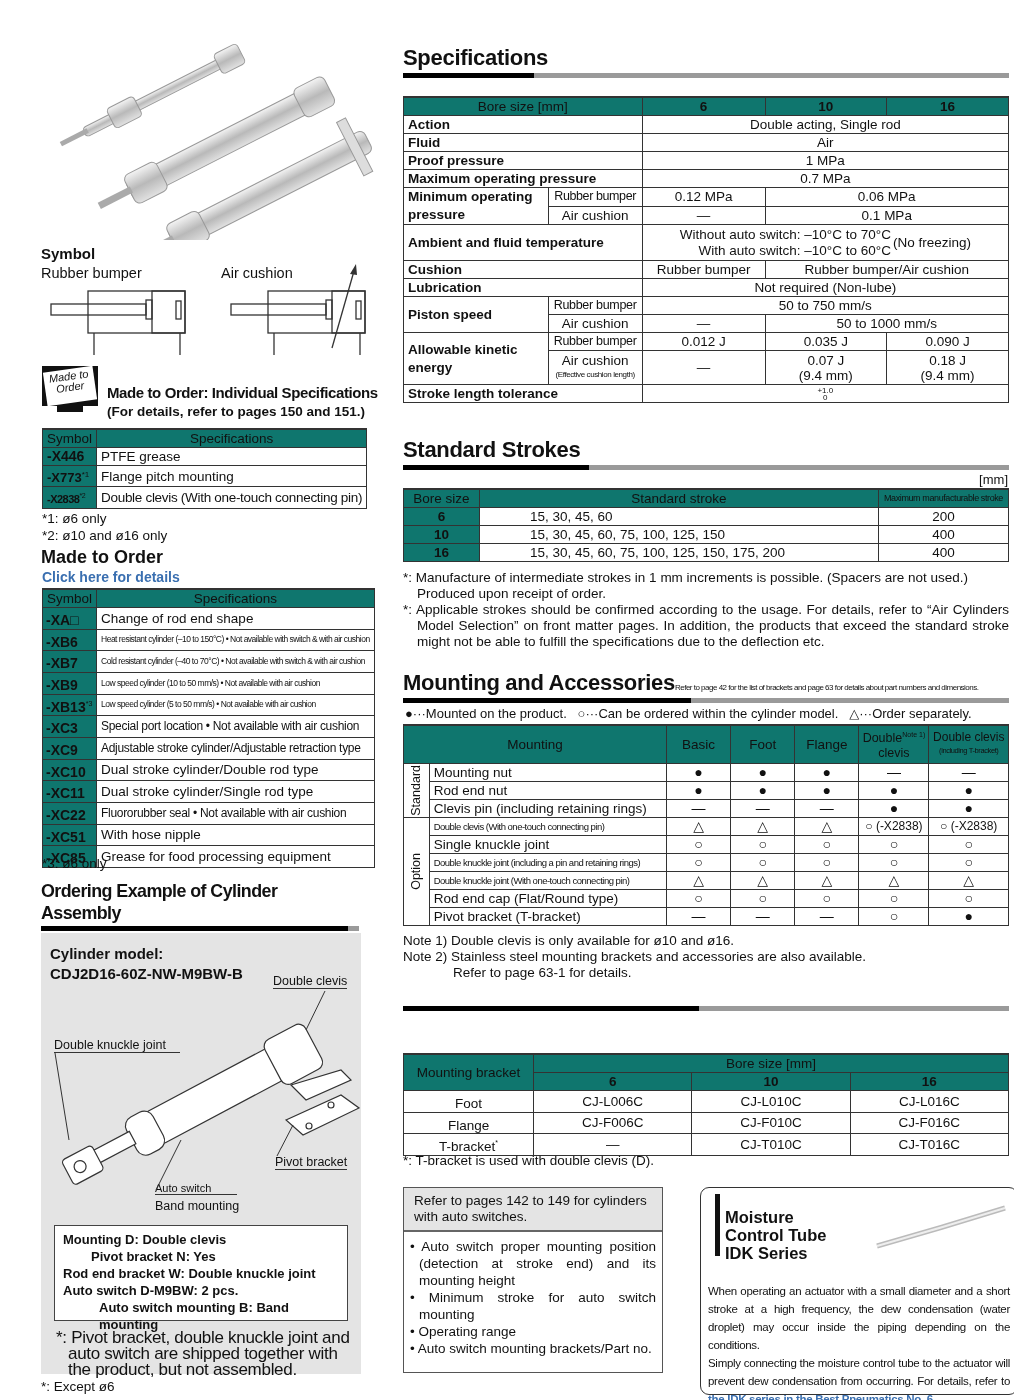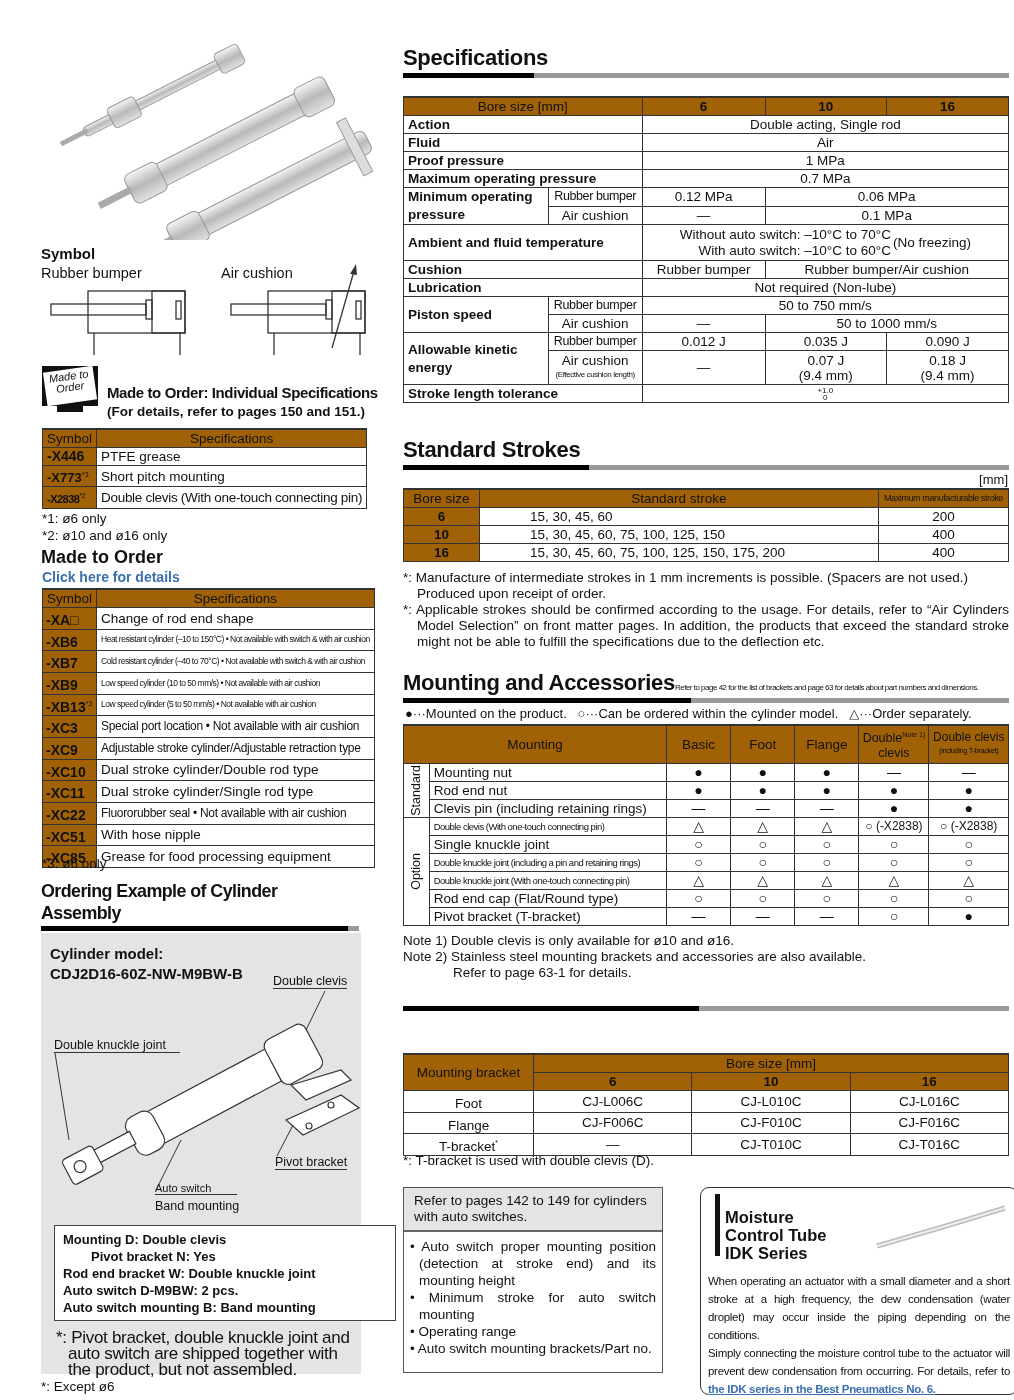--- a/index.html
+++ b/index.html
@@ -1,20 +1,20 @@
 <!DOCTYPE html>
 <html><head>
 <meta charset="utf-8">
 <style>
 *{box-sizing:border-box;margin:0;padding:0}
 body{width:1014px;height:1400px;background:#fff;font-family:"Liberation Sans",sans-serif;color:#111;position:relative;overflow:hidden}
 .abs{position:absolute}
 table{border-collapse:collapse;font-family:"Liberation Sans",sans-serif}
 td,th{border:1px solid #333;font-weight:normal;padding:0 4px;line-height:17px;height:18px;font-size:13.5px;white-space:nowrap}
-.hd{background:#a16207}
+.hd{background:#0f766e}
 .b{font-weight:bold}
 .c{text-align:center}
 .sec-title{font-size:22px;font-weight:bold;letter-spacing:-0.3px}
 .sec-bar{height:5px;background:#9a9a9a;position:relative;margin-top:2px}
 .sec-bar i{position:absolute;left:0;top:0;height:5px;background:#000}
 .small{font-size:10px;letter-spacing:-0.4px}
 .tiny{font-size:8.5px;letter-spacing:-0.4px}
 .note{font-size:13.5px;line-height:16px}
 .sym{font-weight:bold;font-size:14px}
 .mk{font-size:14px}
@@ -95,21 +95,21 @@
       <tr class="hd">
         <td class="c" style="width:56px">Symbol</td>
         <td class="c">Specifications</td>
       </tr>
   <tr>
         <td class="hd b" style="font-size:14px"><span>-X446</span></td>
         <td>PTFE grease</td>
       </tr>
   <tr>
         <td class="hd b" style="font-size:13px"><span>-X773</span><sup style="font-size:8px;font-weight:normal">*1</sup></td>
-        <td>Short pitch mounting</td>
+        <td>Flange pitch mounting</td>
       </tr>
   <tr>
         <td class="hd b" style="font-size:11px;letter-spacing:-0.5px"><span>-X2838</span><sup style="font-size:7px;font-weight:normal">*2</sup></td>
         <td style="letter-spacing:-0.3px">Double clevis (With one-touch connecting pin)</td>
       </tr>
 </tbody>
   </table>
 <div class="abs note" style="left:42px;top:511px">*1: ø6 only</div>
 <div class="abs note" style="left:42px;top:528px">*2: ø10 and ø16 only</div>
 
@@ -207,27 +207,27 @@
       <circle cx="268" cy="136" r="3"></circle>
   </g>
   <g stroke="#333" stroke-width="1" fill="none">
     <line x1="284" y1="1" x2="265" y2="40"></line>
     <line x1="14" y1="63" x2="28" y2="150"></line>
     <line x1="236" y1="166" x2="252" y2="135"></line>
     <line x1="115" y1="200" x2="140" y2="150"></line>
   </g>
 </svg>
 
-<div class="abs" style="left:54px;top:1225px;width:342px;height:96px;background:#fff;border:1px solid #444;padding:5px 8px">
+<div class="abs" style="left:54px;top:1225px;width:294px;height:96px;background:#fff;border:1px solid #444;padding:5px 8px">
   <div id="ord-details">
       <div class="b" style="font-size: 13px; line-height: 17px;">Mounting D: Double clevis</div>
       <div class="b" style="font-size: 13px; line-height: 17px; margin-left: 28px;">Pivot bracket N: Yes</div>
       <div class="b" style="font-size: 13px; line-height: 17px;">Rod end bracket W: Double knuckle joint</div>
       <div class="b" style="font-size: 13px; line-height: 17px;">Auto switch D-M9BW: 2 pcs.</div>
-      <div class="b" style="font-size: 13px; line-height: 17px;">Auto switch mounting B: Band mounting</div>
+      <div class="b" style="font-size: 13px; line-height: 17px; margin-left: 36px;">Auto switch mounting B: Band mounting</div>
     </div>
 </div>
 <div class="abs" style="left:56px;top:1330px;width:300px;font-size:17px;line-height:16px;letter-spacing:-0.3px;padding-left:12px;text-indent:-12px">*: Pivot bracket, double knuckle joint and auto switch are shipped together with the product, but not assembled.</div>
 <div class="abs note" style="left:41px;top:1379px">*: Except ø6</div>
 
 <div class="abs" style="left:403px;top:45px;width:606px">
   <div class="sec-title">Specifications</div>
   <div class="sec-bar">
       <i style="width:131px"></i>
     </div>
@@ -555,15 +555,15 @@
   <div style="position:absolute;left:14px;top:6px;width:5px;height:62px;background:#111"></div>
   <div style="padding-left:17px;font-size:16.5px;font-weight:bold;line-height:18px">
     <div>Moisture</div>
     <div>Control Tube</div>
     <div>IDK Series</div>
   </div>
   <svg style="position:absolute;left:170px;top:14px" width="140" height="50">
       <path d="M6 44 Q70 26 134 6" stroke="#bbb" stroke-width="5" fill="none"></path>
       <path d="M6 44 Q70 26 134 6" stroke="#eee" stroke-width="2" fill="none"></path>
     </svg>
-  <div style="font-size:11.5px;line-height:18px;letter-spacing:-0.3px;text-align:justify;margin-top:10px">When operating an actuator with a small diameter and a short stroke at a high frequency, the dew condensation (water droplet) may occur inside the piping depending on the conditions.</div>
+  <div style="font-size:11.5px;line-height:18px;letter-spacing:-0.3px;text-align:justify;margin-top:20px">When operating an actuator with a small diameter and a short stroke at a high frequency, the dew condensation (water droplet) may occur inside the piping depending on the conditions.</div>
   <div style="font-size:11.5px;line-height:18px;letter-spacing:-0.3px;text-align:justify"><span>Simply connecting the moisture control tube to the actuator will prevent dew condensation from occurring. For details, refer to</span> <span style="color:#3a6fb0;font-weight:bold;text-decoration:underline;cursor:pointer">the IDK series in the Best Pneumatics No. 6.</span></div>
 </div>
 
 </body></html>

